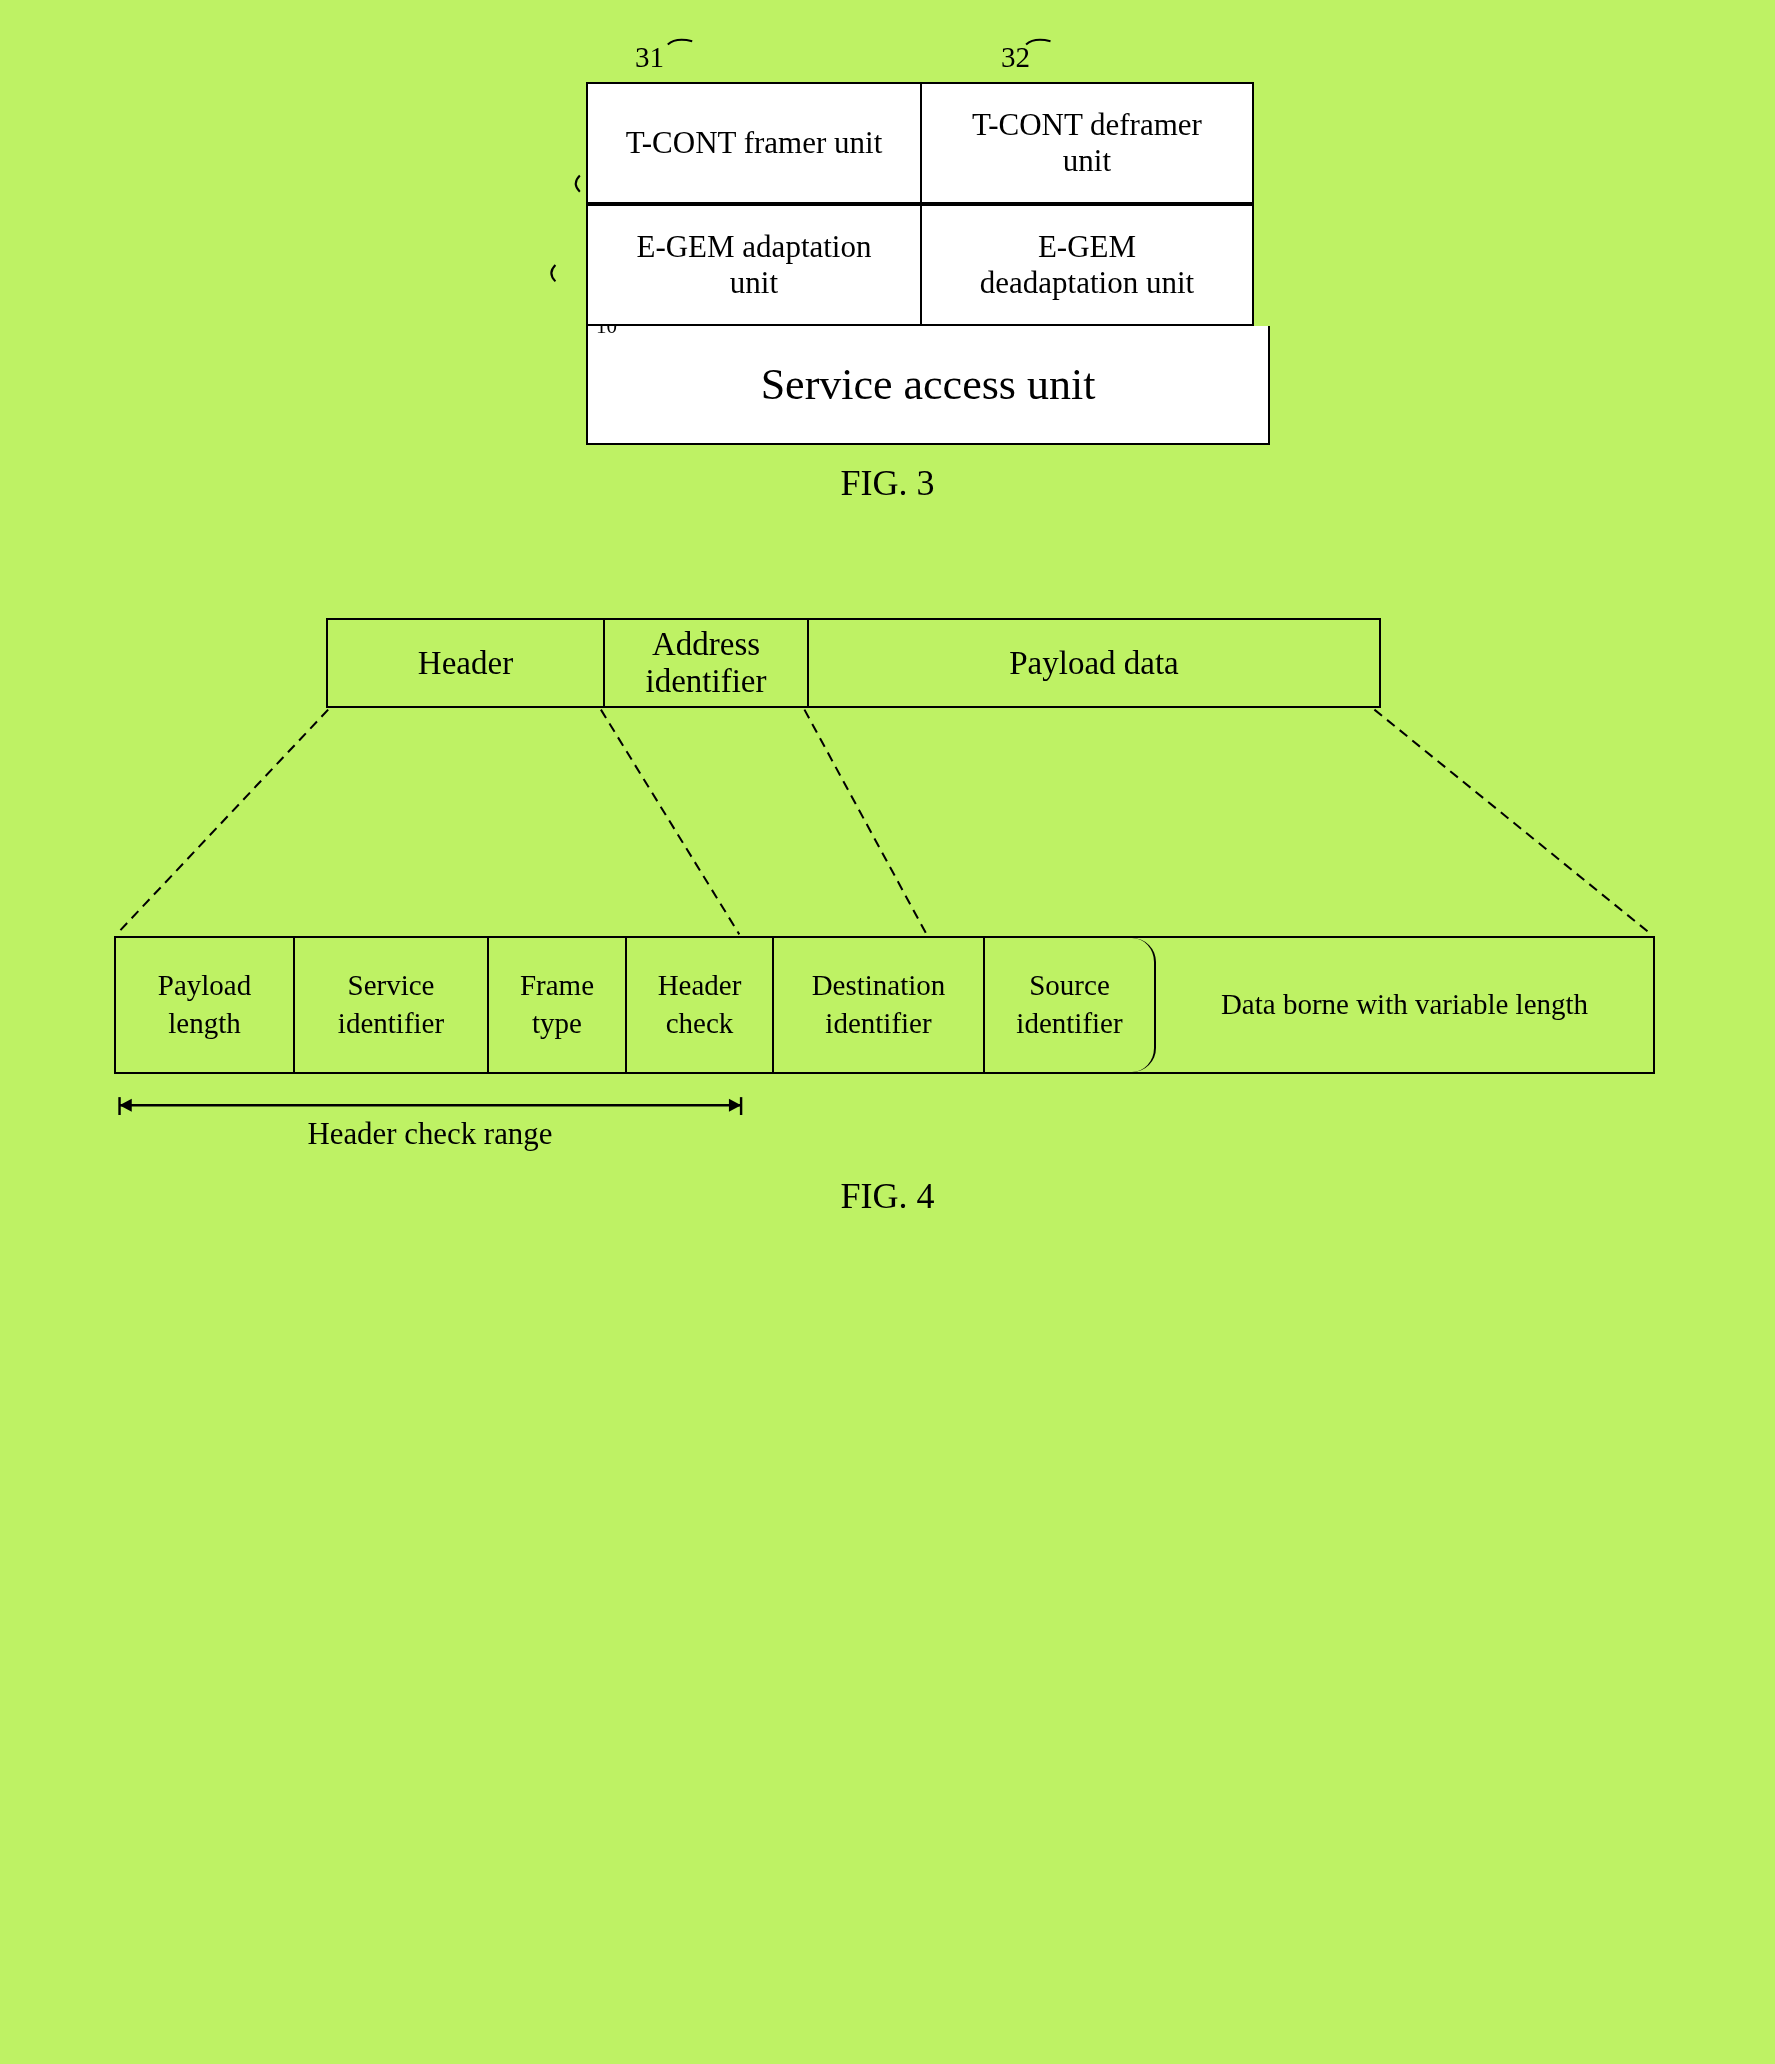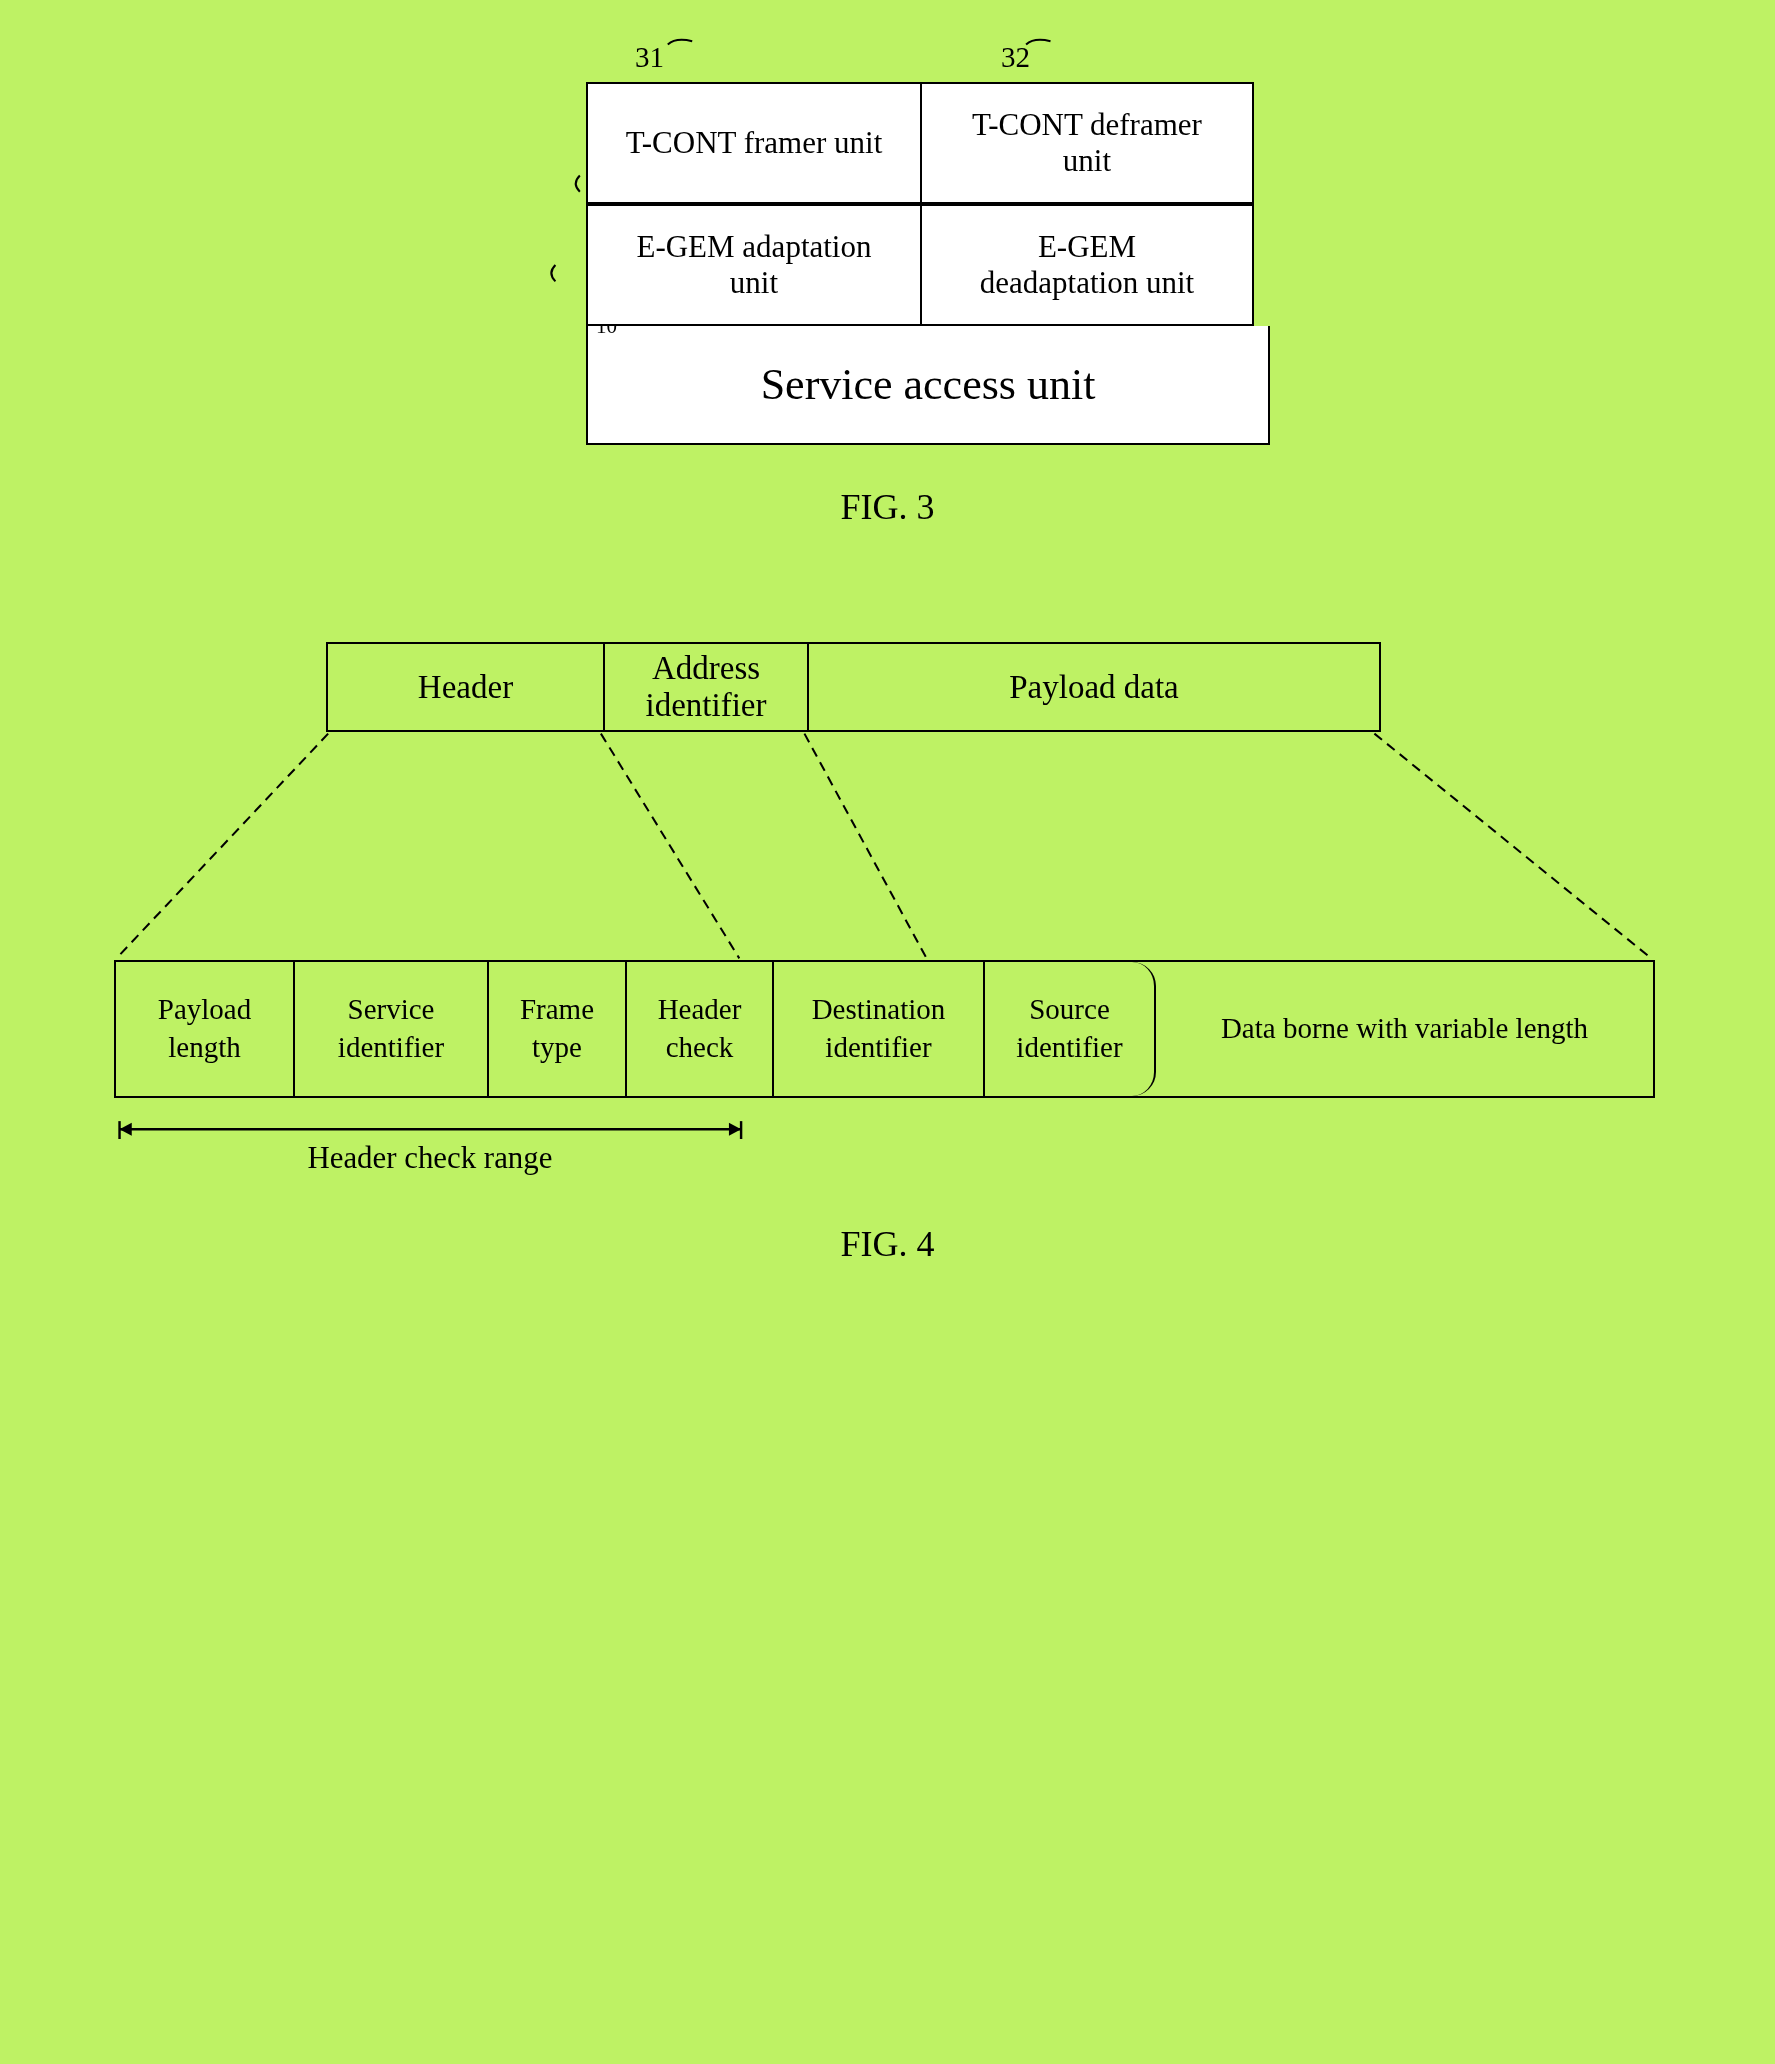--- a/index.html
+++ b/index.html
@@ -105,21 +105,21 @@
     }
 
     .label-32 {
       top: -41px;
       left: 480px;
     }
 
     .fig-caption {
       font-size: 36px;
       text-align: left;
-      margin-top: 41px;
+      margin-top: 17px;
       font-weight: normal;
     }
 
     
     .fig4-section {
       display: flex;
       flex-direction: column;
       align-items: center;
       margin-top: 114px;
     }

